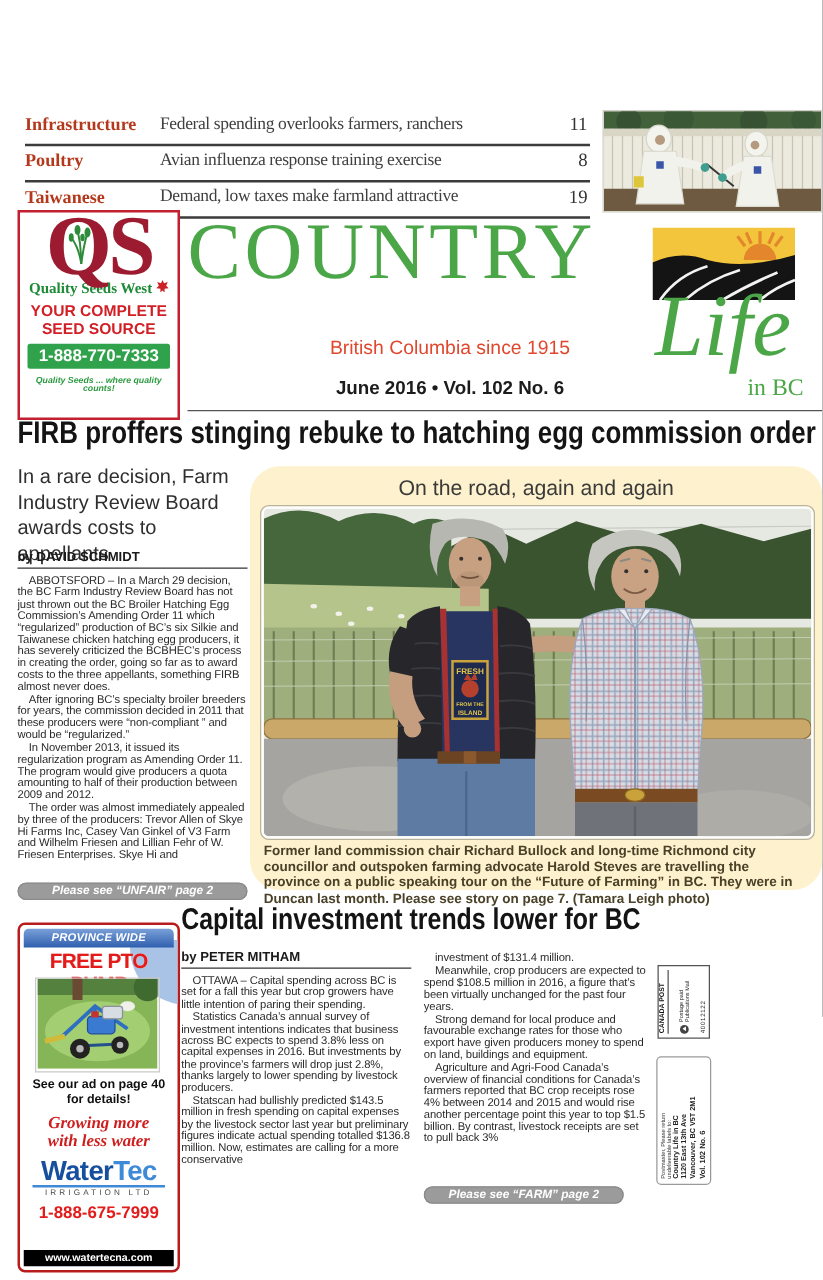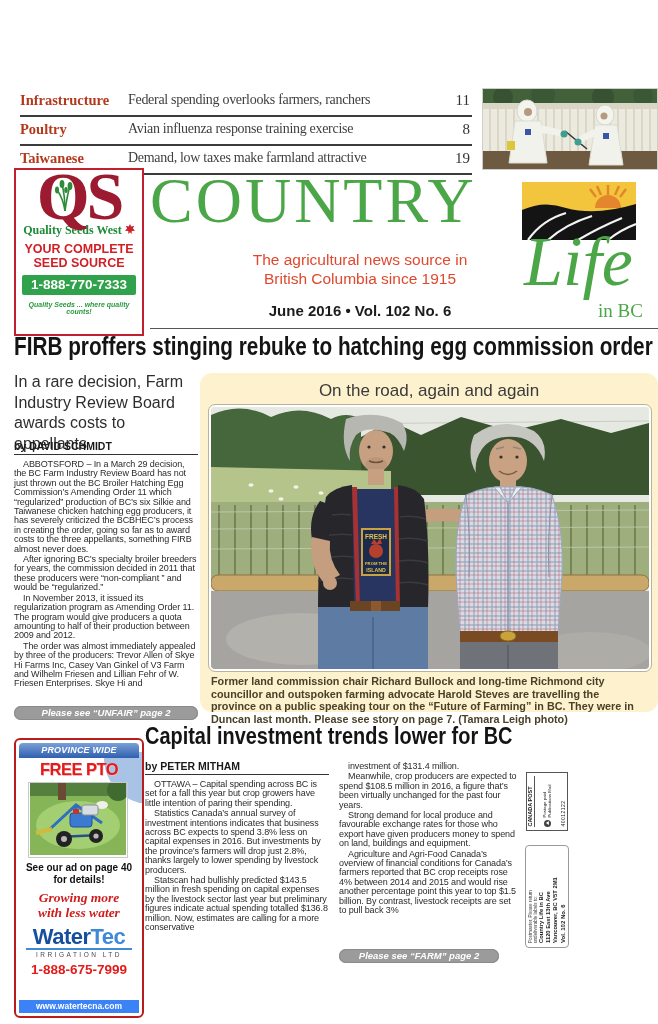--- a/index.html
+++ b/index.html
@@ -43,21 +43,21 @@
   .by-rule1{position:absolute;left:14px;top:454px;width:184px;border-top:1px solid #333;}
   .body-col{font-size:9px;line-height:9.4px;color:#2b2b2b;letter-spacing:-0.1px;}
   .body-col p{margin:0 0 1px 0;text-indent:9px;}
   .lead-body{position:absolute;left:14px;top:460px;width:184px;}
   .jump{position:absolute;height:14px;line-height:14px;background:#9b9b9b;color:#fff;
         font-size:9.5px;font-weight:700;font-style:italic;text-align:center;border-radius:8px;
         box-shadow:inset 0 0 0 1px #8a8a8a;}
   .jump1{left:14px;top:706px;width:184px;}
   .jump2{left:339px;top:949px;width:160px;}
   
-  .pbox{position:absolute;left:200px;top:373px;width:458px;height:339px;background:#fdf2cd;border-radius:12px;}
+  .pbox{position:absolute;left:200px;top:373px;width:458px;height:339px;background:#fdf2cd;border-radius:24px;}
   .pbox-title{position:absolute;left:0;top:8px;width:458px;text-align:center;font-size:17px;color:#3a3a3a;}
   .pbox-photo{position:absolute;left:9px;top:32px;width:438px;height:262px;border:2px solid #fff;
       outline:1px solid #b9b39e;border-radius:6px;overflow:hidden;background:#e6e8e2;}
   .pbox-cap{position:absolute;left:11px;top:302px;width:436px;font-size:10.8px;line-height:12.6px;
       font-weight:700;color:#4a4128;}
   
   .head2{left:145px;top:722px;font-size:24px;}
   .by2{position:absolute;left:145px;top:760px;}
   .by-rule2{position:absolute;left:145px;top:774px;width:184px;border-top:1px solid #333;}
   .s2col1{position:absolute;left:145px;top:780px;width:184px;}
@@ -69,21 +69,21 @@
      background:linear-gradient(#7aa0d8,#2f5fae);color:#fff;font-size:9px;font-weight:800;font-style:italic;letter-spacing:0.2px;}
   .wt-offer{position:absolute;left:0;right:0;top:20px;color:#e31b1b;font-size:16.5px;font-weight:800;letter-spacing:-0.5px;text-shadow:0.5px 0.5px 0 #f7b9b9;}
   .wt-photo{position:absolute;left:12px;top:42px;width:98px;height:74px;border:1px solid #c9c9c9;overflow:hidden;}
   .wt-note{position:absolute;left:0;right:0;top:122px;font-size:10px;font-weight:800;color:#101010;line-height:12px;}
   .wt-slogan{position:absolute;left:0;right:0;top:150px;font-family:"Liberation Serif",serif;font-style:italic;font-weight:700;
      color:#cf1d1d;font-size:13.5px;line-height:15px;}
   .wt-brand{position:absolute;left:0;right:0;top:184px;font-size:22px;font-weight:800;letter-spacing:-0.5px;}
   .wt-brand .w1{color:#164f9e;} .wt-brand .w2{color:#3e8ad6;}
   .wt-sub{position:absolute;left:10px;right:10px;top:208px;border-top:2px solid #3e8ad6;font-size:6.5px;letter-spacing:2.5px;color:#4a4a4a;padding-top:1px;}
   .wt-phone{position:absolute;left:0;right:0;top:222px;color:#e31b1b;font-size:13.5px;font-weight:800;}
-  .wt-web{position:absolute;left:3px;right:3px;bottom:3px;height:13px;line-height:13px;background:#3b82f6;color:#fff;font-size:8.5px;font-weight:700;}
+  .wt-web{position:absolute;left:3px;right:3px;bottom:3px;height:13px;line-height:13px;background:#000000;color:#fff;font-size:8.5px;font-weight:700;}
   
   .mailer{position:absolute;left:524px;top:772px;width:46px;height:176px;}
   .mail-rot{position:absolute;left:0;top:0;width:176px;height:46px;transform:rotate(-90deg) translateX(-176px);transform-origin:0 0;
       display:flex;align-items:center;}
   .mail-outline{border:1px solid #9a9a9a;border-radius:4px;padding:2px 4px;width:96px;}
   .mail-tiny{font-size:4.6px;line-height:5.2px;color:#333;}
   .mail-addr{font-size:5.8px;line-height:6.6px;font-weight:700;color:#222;}
   .mail-vol{font-size:6px;font-weight:700;color:#222;margin-top:2px;}
   .indicia{margin-left:14px;border:1px solid #555;padding:1px 3px;width:52px;height:38px;
       display:flex;flex-direction:column;justify-content:space-between;}
@@ -211,21 +211,21 @@
     <path d="M73 26 A13 13 0 0 1 99 26 Z" fill="#e4862b"></path>
     <path d="M0 28 Q22 18 44 26 Q74 34 114 22 L114 58 L0 58 Z" fill="#141414"></path>
     <g stroke="#ffffff" stroke-width="2.2" fill="none" opacity="0.95">
       <path d="M6 58 Q20 38 44 31"></path>
         <path d="M26 58 Q44 42 70 34"></path>
       <path d="M56 58 Q76 46 100 36"></path>
         <path d="M86 58 Q98 48 114 42"></path>
     </g>
   </svg>
   <div class="mast-tag">
-    <span>The agricultural news source in</span><br>
+    <br>
     <span>British Columbia since 1915</span>
   </div>
   <div class="mast-life">Life</div>
   <div class="mast-inbc">in BC</div>
   <div class="mast-issue">June 2016 • Vol. 102  No. 6</div>
   <div class="mast-rule"></div>
 
   <div class="h-big lead-head"><span>FIRB proffers stinging rebuke to hatching egg commission order</span></div>
   <div class="deck">In a rare decision, Farm Industry Review Board awards costs to appellants</div>
   <div class="byline by1">by DAVID SCHMIDT</div>

